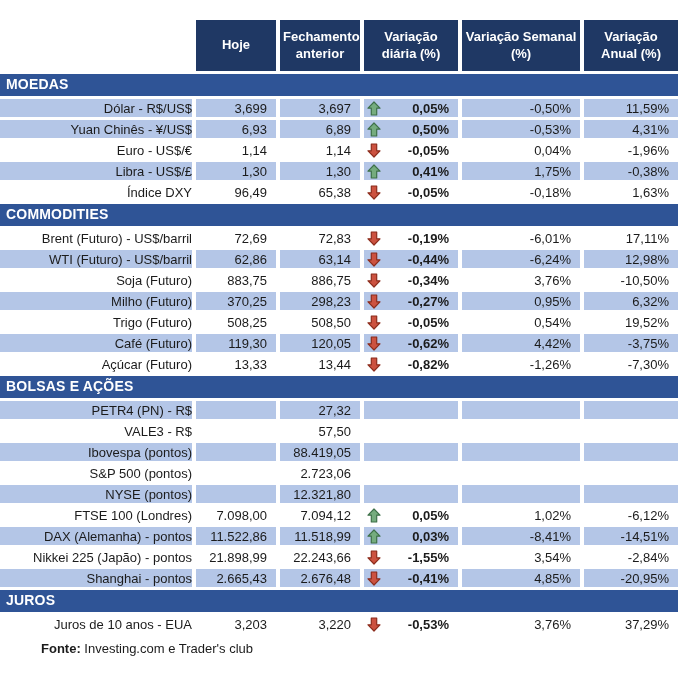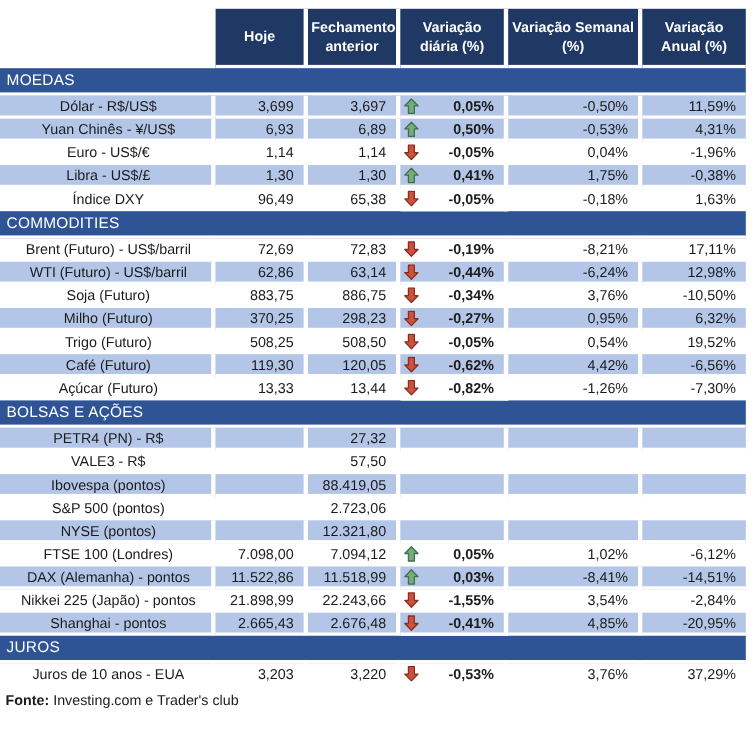--- a/index.html
+++ b/index.html
@@ -10,21 +10,21 @@
   }
   *{box-sizing:border-box;}
   html,body{margin:0;padding:0;}
   body{
     width:686px;height:679px;
     background:#fff;
     font-family:"Liberation Sans", sans-serif;
     color:var(--text);
     overflow:hidden;
   }
-  .sheet{padding-top:8px;}
+  .sheet{padding-top:20px;}
   table{
     width:678px;
     table-layout:fixed;
     border-collapse:separate;
     border-spacing:0;
   }
   col.c-label{width:196px;}
   col.c-hoje{width:84px;}
   col.c-fech{width:84px;}
   col.c-diaria{width:98px;}
@@ -51,36 +51,36 @@
     line-height:1.3;
     white-space:normal;
     padding:2px 3px;
   }
   thead td.blank{background:#fff;}
 
   tr.band-row td.band{
     background:var(--band-bg);
     color:#fff;
     font-size:14px;
-    font-weight:normal;
+    font-weight:bold;
     height:16px;
     padding:2px 0 4px 6px;
     vertical-align:middle;
     letter-spacing:.2px;
   }
 
   tbody tr.data-row{height:21px;}
   tbody tr.data-row td{
     font-size:13px;
     vertical-align:middle;
     background:#fff;
   }
   tbody tr.data-row.striped td{background:var(--stripe-bg);}
   td.label{
-    text-align:center;
+    text-align:right;
     padding-left:5px;
     font-size:13.5px;
     margin-left:24px;
   }
   td.num{
     text-align:right;
     padding-right:9px;
   }
   td.diaria{position:relative;font-weight:bold;}
   td.diaria .arrow-slot{
@@ -90,21 +90,21 @@
     width:15px;height:16px;
     display:inline-flex;align-items:center;justify-content:center;
   }
   td.diaria .arrow-slot svg{display:block;}
 
   .footer{
     margin:5px 0 0 5px;
     font-size:13px;
     color:#1b1b1b;
   }
-  .footer .bold{font-weight:bold;}
+  .footer .bold{font-weight:bold;margin-left:36px;}
 </style>
 </head>
 <body>
 
 <div class="sheet">
   <table>
     <colgroup>
       <col class="c-label">
         <col class="c-hoje">
         <col class="c-fech">
@@ -209,21 +209,21 @@
     <td class="num">72,69</td>
     <td class="num">72,83</td>
     <td class="num diaria">
       <span class="arrow-slot">
               <svg width="14" height="15" viewBox="0 0 14 15">
                 <path d="M7 14 L1 7.8 H4.3 V1 H9.7 V7.8 H13 Z" fill="#CC5240" stroke="#8C2D1D" stroke-width="1.2" stroke-linejoin="round"></path>
               </svg>
             </span>
       <span>-0,19%</span>
     </td>
-    <td class="num">-8,21%</td>
+    <td class="num">-6,01%</td>
     <td class="num">17,11%</td>
   </tr>
         <tr class="data-row striped">
     <td class="label">WTI (Futuro) - US$/barril</td>
     <td class="num">62,86</td>
     <td class="num">63,14</td>
     <td class="num diaria">
       <span class="arrow-slot">
               <svg width="14" height="15" viewBox="0 0 14 15">
                 <path d="M7 14 L1 7.8 H4.3 V1 H9.7 V7.8 H13 Z" fill="#CC5240" stroke="#8C2D1D" stroke-width="1.2" stroke-linejoin="round"></path>
@@ -285,21 +285,21 @@
     <td class="num">120,05</td>
     <td class="num diaria">
       <span class="arrow-slot">
               <svg width="14" height="15" viewBox="0 0 14 15">
                 <path d="M7 14 L1 7.8 H4.3 V1 H9.7 V7.8 H13 Z" fill="#CC5240" stroke="#8C2D1D" stroke-width="1.2" stroke-linejoin="round"></path>
               </svg>
             </span>
       <span>-0,62%</span>
     </td>
     <td class="num">4,42%</td>
-    <td class="num">-6,56%</td>
+    <td class="num">-3,75%</td>
   </tr>
         <tr class="data-row">
     <td class="label">Açúcar (Futuro)</td>
     <td class="num">13,33</td>
     <td class="num">13,44</td>
     <td class="num diaria">
       <span class="arrow-slot">
               <svg width="14" height="15" viewBox="0 0 14 15">
                 <path d="M7 14 L1 7.8 H4.3 V1 H9.7 V7.8 H13 Z" fill="#CC5240" stroke="#8C2D1D" stroke-width="1.2" stroke-linejoin="round"></path>
               </svg>

